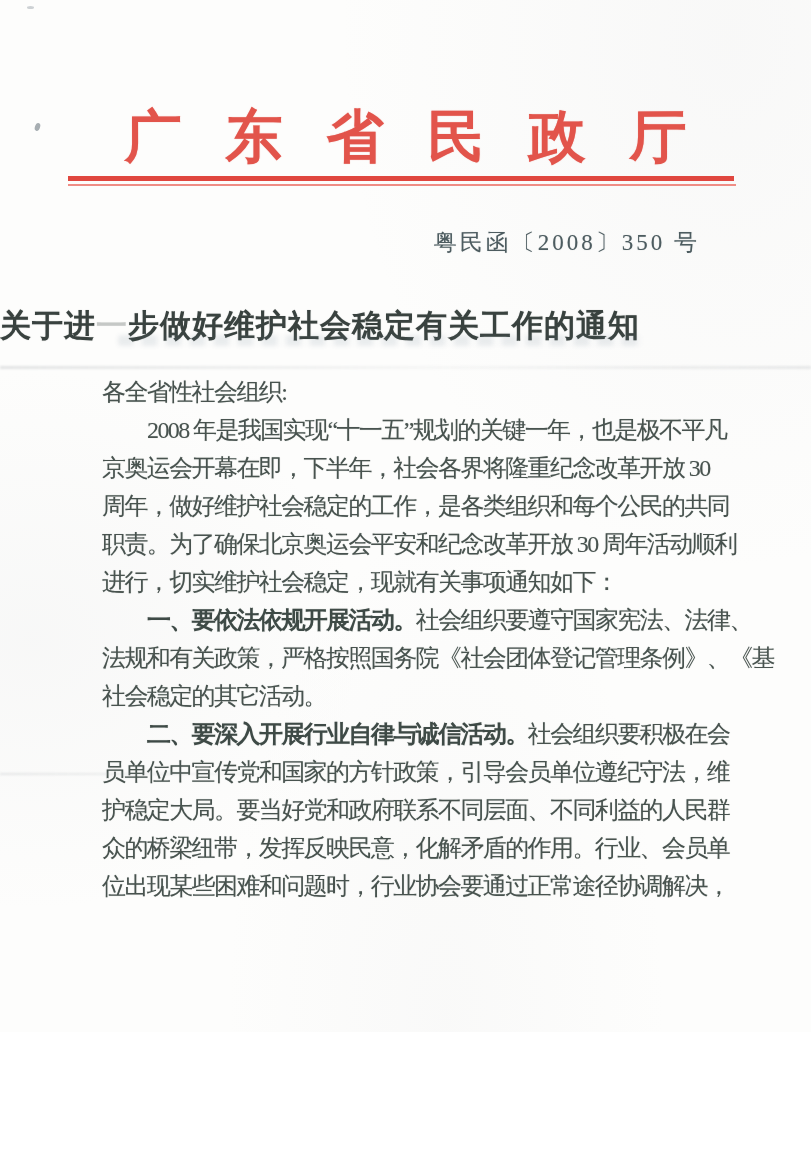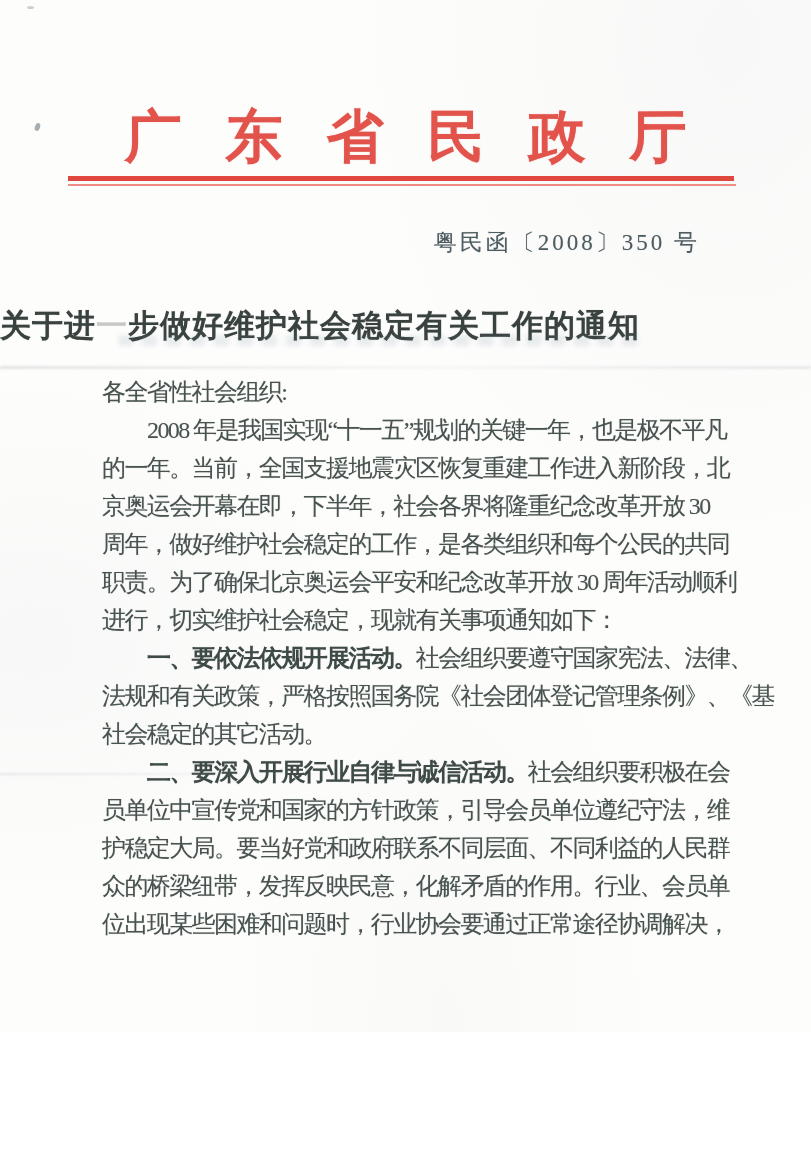--- a/index.html
+++ b/index.html
@@ -74,21 +74,20 @@
   <div class="doc-number">粤民函〔2008〕350 号</div>
 
   <div class="doc-title"><span>关于进</span><span class="faint">一</span><span>步做好维护社会稳定有关工作的通知</span></div>
 
   <div class="ghost"></div>
   <div class="crease crease-1"></div>
 
   <div class="body-lines" id="body-lines">
       <div class="line"><span>各全省性社会组织:</span></div>
       <div class="line indent"><span>2008 年是我国实现“十一五”规划的关键一年，也是极不平凡</span></div>
-      <div class="line"><span>的一年。当前，全国支援地震灾区恢复重建工作进入新阶段，北</span></div>
       <div class="line"><span>京奥运会开幕在即，下半年，社会各界将隆重纪念改革开放 30</span></div>
       <div class="line"><span>周年，做好维护社会稳定的工作，是各类组织和每个公民的共同</span></div>
       <div class="line"><span>职责。为了确保北京奥运会平安和纪念改革开放 30 周年活动顺利</span></div>
       <div class="line"><span>进行，切实维护社会稳定，现就有关事项通知如下：</span></div>
       <div class="line indent"><span class="b">一、要依法依规开展活动。</span><span>社会组织要遵守国家宪法、法律、</span></div>
       <div class="line"><span>法规和有关政策，严格按照国务院《社会团体登记管理条例》、《基</span></div>
       <div class="line"><span>社会稳定的其它活动。</span></div>
       <div class="line indent"><span class="b">二、要深入开展行业自律与诚信活动。</span><span>社会组织要积极在会</span></div>
       <div class="line"><span>员单位中宣传党和国家的方针政策，引导会员单位遵纪守法，维</span></div>
       <div class="line"><span>护稳定大局。要当好党和政府联系不同层面、不同利益的人民群</span></div>

